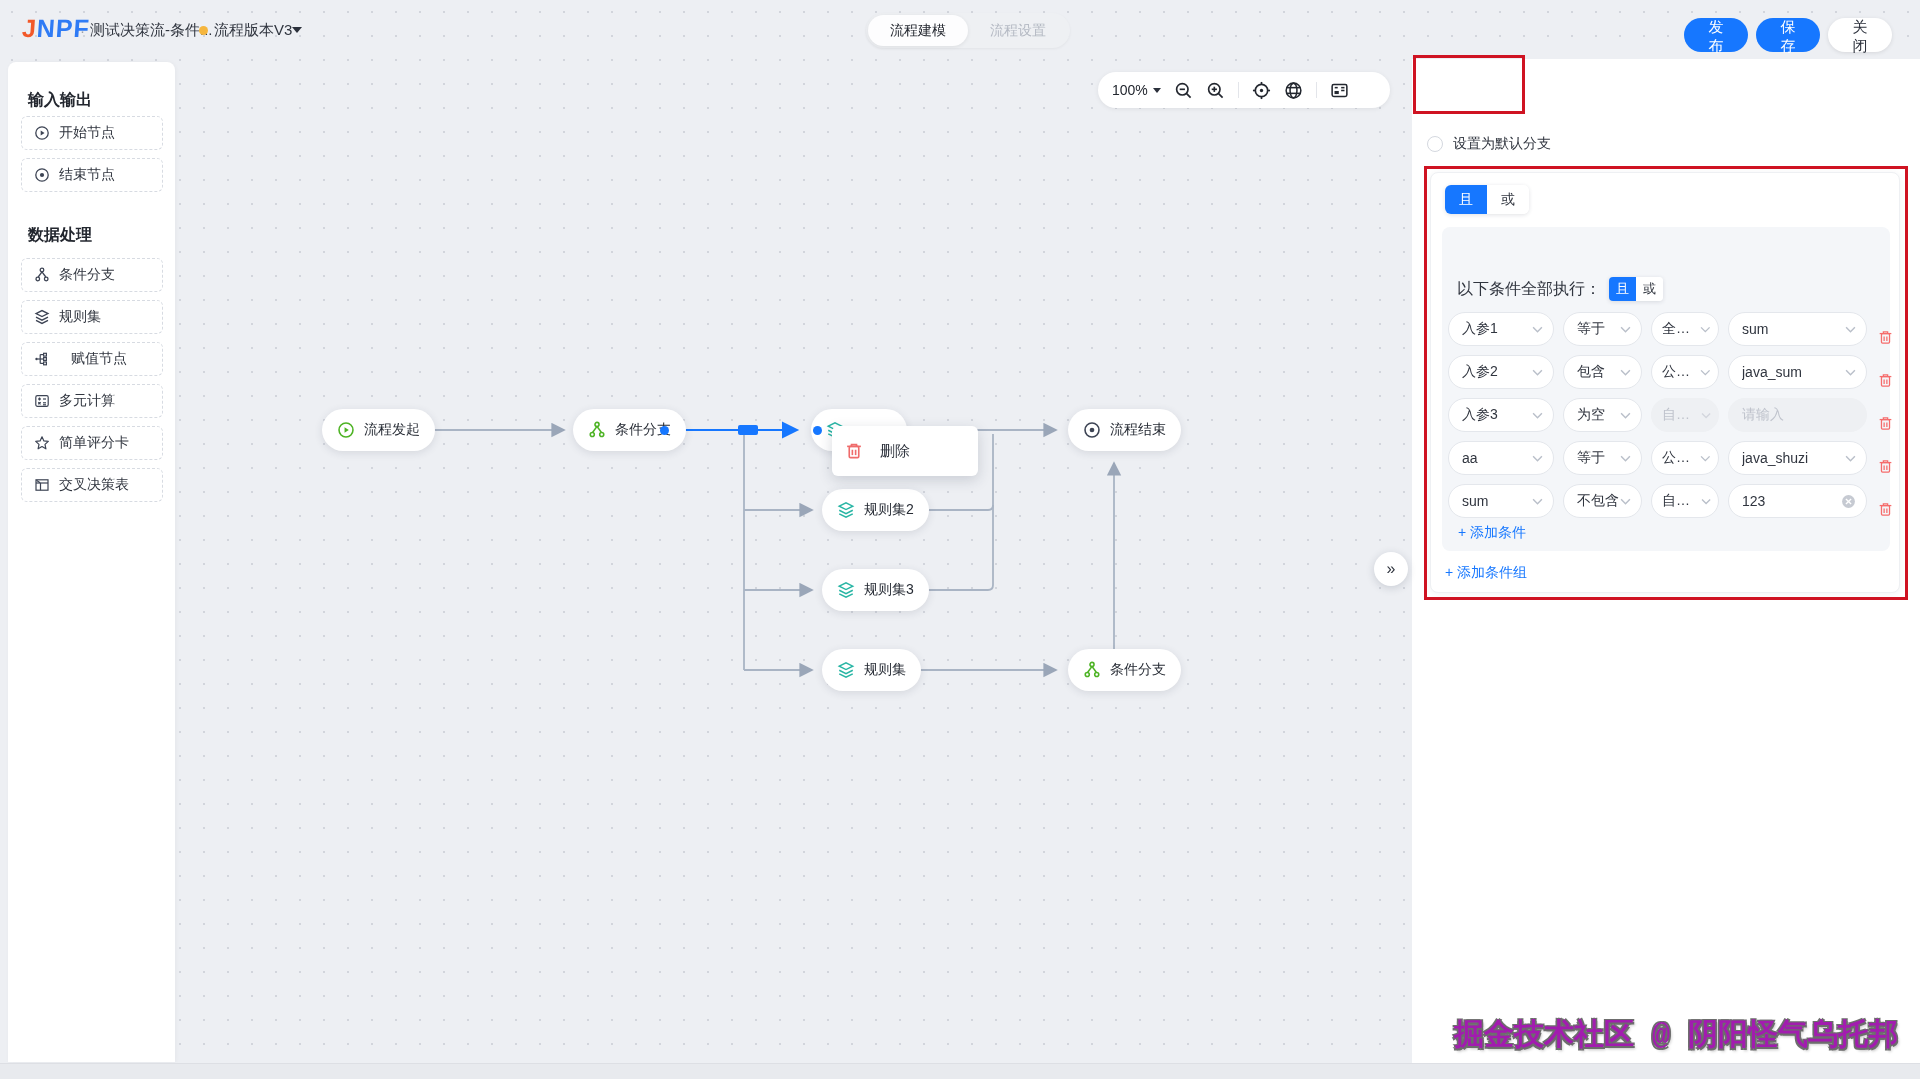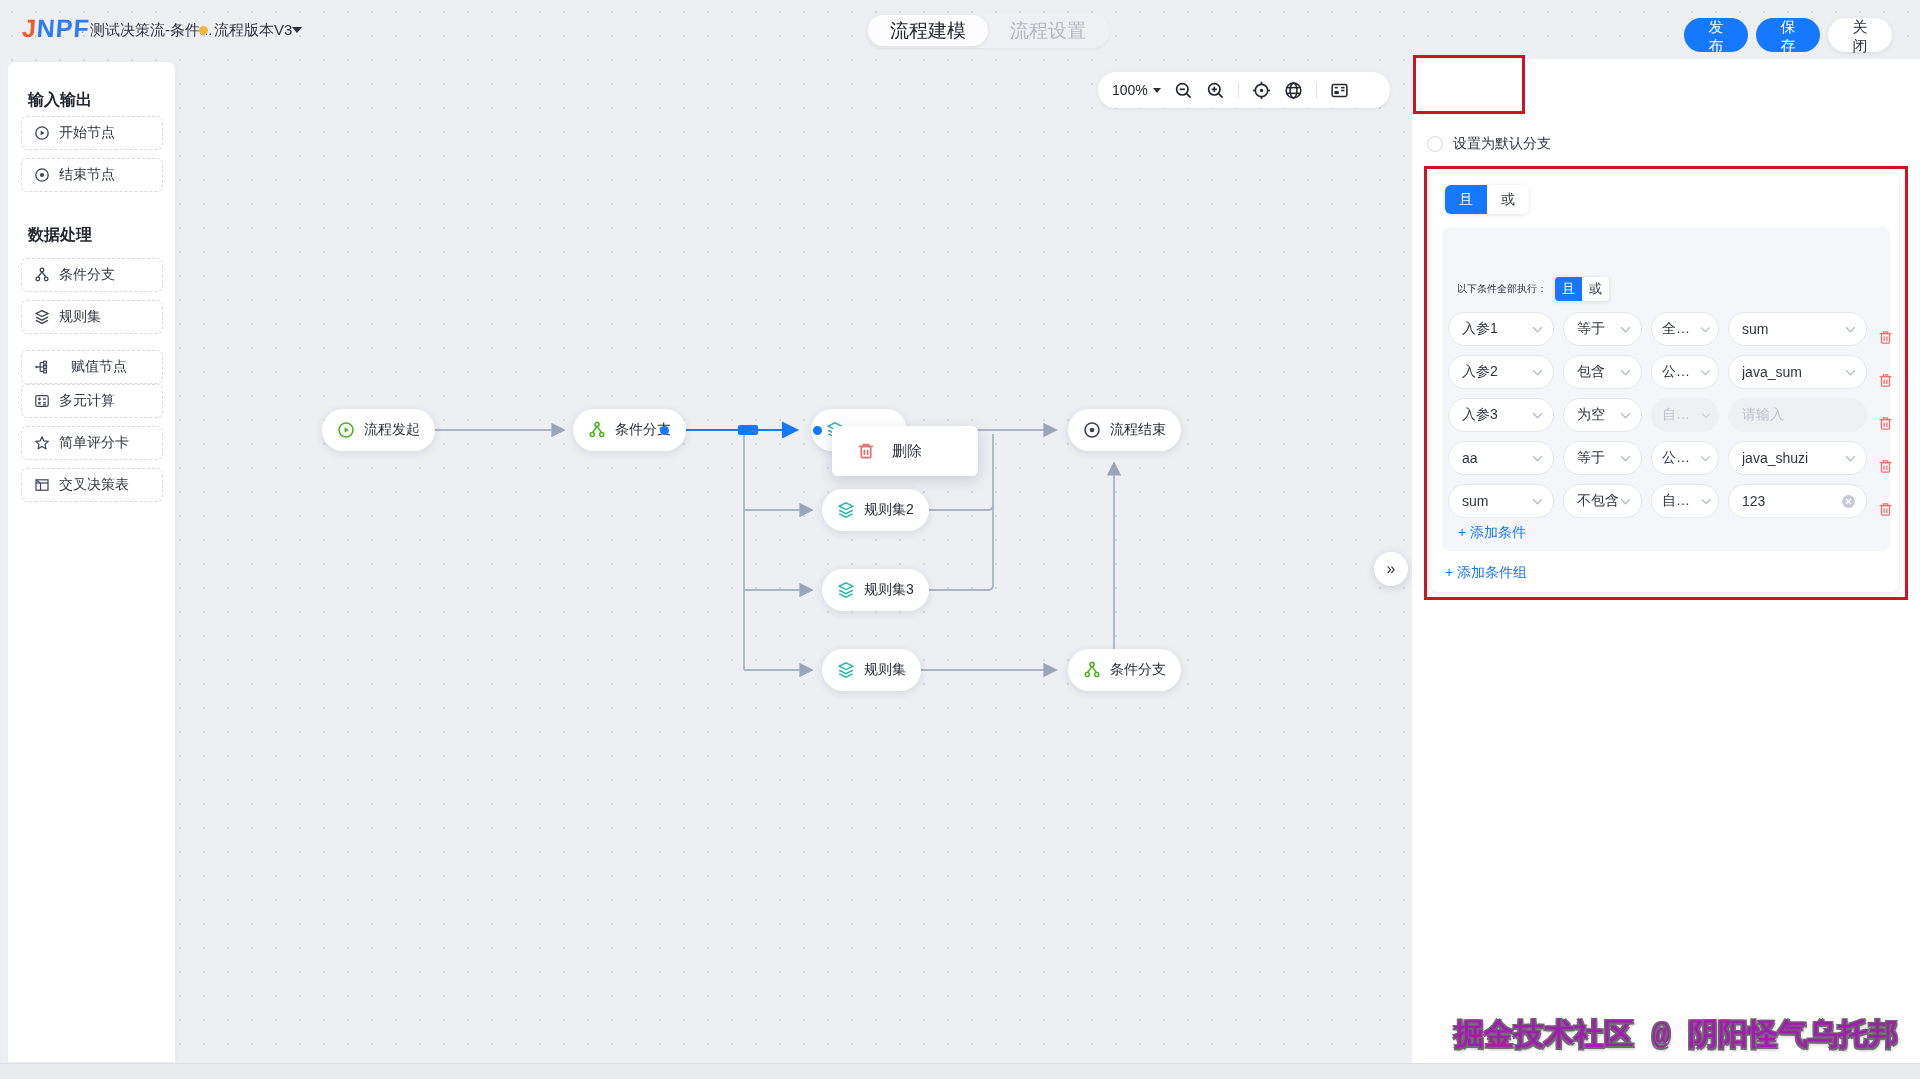--- a/index.html
+++ b/index.html
@@ -15,21 +15,21 @@
   .abs { position:absolute; }
   .logo { left:22px; top:14px; font-size:25px; font-weight:bold; letter-spacing:1px; transform:skewX(-4deg); }
   .logo .j { color:#f2592a; } .logo .npf { color:#2f7bf5; }
   .logo-sep { left:80px; top:22px; color:#9aa0ab; font-size:15px; }
   .doc-title { left:90px; top:21px; font-size:15px; color:#30353f; }
   .version-dot { left:199px; top:26px; width:9px; height:9px; border-radius:50%; background:#f5b63e; }
   .version { left:214px; top:21px; font-size:15px; color:#30353f; }
   .caret-down { width:0; height:0; border-left:5px solid transparent; border-right:5px solid transparent; border-top:6px solid #2b303b; }
   .version-caret { left:292px; top:27px; }
   .top-tabs { left:866px; top:13px; height:35px; background:#eef0f3; border-radius:18px; display:flex; align-items:center; padding:2px; z-index:10; box-shadow:0 1px 3px rgba(0,0,0,.05); }
-  .top-tab { height:31px; border-radius:16px; padding:0 22px; display:flex; align-items:center; font-size:19px; cursor:pointer; }
+  .top-tab { height:31px; border-radius:16px; padding:0 22px; display:flex; align-items:center; font-size:14px; cursor:pointer; }
   .top-tab.active { background:#fdfdfe; color:#23272f; box-shadow:0 1px 4px rgba(0,0,0,.08); }
   .top-tab.inactive { color:#b4b9c3; }
   .top-btn { top:18px; height:34px; border-radius:17px; border:none; font-size:15px; padding:0 18px; cursor:pointer; z-index:10; position:absolute; font-family:Liberation Mono, monospace; }
   .btn-blue { background:#1677ff; color:#fff; }
   .btn-publish { left:1684px; width:64px; }
   .btn-save { left:1756px; width:64px; }
   .btn-close { left:1828px; width:64px; background:#fff; color:#2b303b; box-shadow:0 1px 4px rgba(0,0,0,.10); }
 
   
   .sidebar { left:8px; top:62px; width:167px; height:1000px; background:#fff; border-radius:8px 8px 0 0; z-index:10; box-shadow:1px 0 4px rgba(0,0,0,.04); }
@@ -41,21 +41,21 @@
   .toolbar { left:1098px; top:72px; width:292px; height:36px; background:#fff; border-radius:18px; z-index:10; display:flex; align-items:center; padding:0 14px; gap:13px; box-shadow:0 1px 5px rgba(0,0,0,.07); }
   .zoom-level { font-size:14px; color:#23272f; display:flex; align-items:center; gap:5px; cursor:pointer; }
   .zoom-level .caret-down { border-top-width:5px; border-left-width:4px; border-right-width:4px; }
   .tool-divider { width:1px; height:16px; background:#e3e5ea; }
   .tool-icon { display:flex; align-items:center; cursor:pointer; }
 
   
   .flow-svg { left:0; top:0; z-index:1; }
   .node { position:absolute; height:42px; background:#fff; border-radius:21px; box-shadow:0 2px 8px rgba(40,50,70,.12); display:flex; align-items:center; gap:9px; padding:0 15px; font-size:14px; color:#262b34; z-index:2; white-space:nowrap; }
   .node-dot { position:absolute; width:9px; height:9px; border-radius:50%; background:#1677ff; z-index:4; }
-  .ctx-menu { left:832px; top:426px; width:146px; height:50px; background:#fff; border-radius:6px; box-shadow:0 4px 14px rgba(40,50,70,.18); z-index:5; display:flex; align-items:center; gap:16px; padding:0 24px; cursor:pointer; }
+  .ctx-menu { left:832px; top:426px; width:146px; height:50px; background:#fff; border-radius:6px; box-shadow:0 4px 14px rgba(40,50,70,.18); z-index:5; display:flex; align-items:center; gap:16px; padding:0 12px; cursor:pointer; }
   .ctx-menu span { font-size:15px; color:#30353f; }
   .collapse-btn { left:1374px; top:552px; width:34px; height:34px; border-radius:50%; background:#fff; box-shadow:0 2px 8px rgba(40,50,70,.18); z-index:9; display:flex; align-items:center; justify-content:center; font-size:16px; color:#30353f; cursor:pointer; }
 
   
   .panel { left:1412px; top:59px; width:508px; height:1004px; background:#fff; z-index:8; }
   .panel-header { position:absolute; left:0; top:0; width:508px; height:59px; background:#f5f6f8; border-bottom:1px solid #ebedf1; }
   .panel-title-wrap { position:absolute; left:14px; top:17px; display:flex; align-items:center; gap:8px; }
   .title-caret { width:1.5px; height:20px; background:#3a3f49; }
   .panel-title { font-size:17px; font-weight:bold; color:#23272f; }
   .code { position:absolute; right:16px; top:20px; font-size:14px; color:#8a909b; }
@@ -67,21 +67,21 @@
   .seg { position:absolute; display:flex; border-radius:6px; overflow:hidden; box-shadow:0 1px 4px rgba(40,50,70,.14); }
   .seg-big { left:14px; top:12px; }
   .seg-big .seg-item { width:42px; height:29px; font-size:14px; }
   .seg-item { display:flex; align-items:center; justify-content:center; cursor:pointer; background:#fff; color:#30353f; }
   .seg-item.on { background:#1677ff; color:#fff; }
   .group-card { position:absolute; left:11px; top:54px; width:448px; height:324px; background:#f4f6f9; border-radius:8px; }
   .group-head { position:absolute; left:0; top:0; width:100%; height:39px; border-bottom:1px solid #e7eaef; display:flex; align-items:center; justify-content:space-between; padding:0 16px 0 15px; }
   .group-title { font-size:15px; color:#23272f; }
   .group-close { cursor:pointer; display:flex; }
   .exec-row { position:absolute; left:15px; top:50px; display:flex; align-items:center; gap:8px; }
-  .exec-label { font-size:10px; color:#30353f; }
+  .exec-label { font-size:16px; color:#30353f; }
   .seg-small .seg-item { width:27px; height:24px; font-size:13px; }
   .seg-small { position:static; border-radius:4px; }
   .cond-rows { position:absolute; left:6px; top:85px; width:436px; }
   .cond-row { position:absolute; left:0; display:flex; align-items:flex-end; }
   .sel { height:34px; background:#fff; border:1px solid #e4e7ec; border-radius:17px; display:flex; align-items:center; justify-content:space-between; padding:0 10px 0 13px; font-size:14px; color:#30353f; cursor:pointer; }
   .sel span { overflow:hidden; text-overflow:ellipsis; white-space:nowrap; }
   .sel.disabled { background:#eef0f3; border-color:#eef0f3; color:#bfc3cc; cursor:not-allowed; }
   .c1 { width:106px; margin-right:9px; }
   .c2 { width:79px;  margin-right:9px; }
   .c3 { width:68px;  margin-right:9px; padding:0 7px 0 10px; }
@@ -275,21 +275,21 @@
   <div class="side-item" style="top:238px;">
     <svg width="16" height="16" viewBox="0 0 16 16">
         <g stroke="#3d4454" stroke-width="1.3" fill="none">
           <path d="M2,4.6 L8,1.6 L14,4.6 L8,7.6 Z"></path>
           <path d="M2,8.2 L8,11.2 L14,8.2"></path>
           <path d="M2,11.4 L8,14.4 L14,11.4"></path>
         </g>
       </svg>
     <span>规则集</span>
   </div>
-  <div class="side-item" style="top:288px;gap:21px;">
+  <div class="side-item" style="top:280px;gap:21px;">
     <svg width="16" height="16" viewBox="0 0 16 16">
         <g stroke="#3d4454" stroke-width="1.2" fill="none">
           <circle cx="2.6" cy="8" r="1.3" fill="#3d4454" stroke="none"></circle>
           <path d="M3.9,8 H6.2"></path>
           <path d="M6.2,3.6 V12.4"></path>
           <path d="M6.2,3.6 H9.4"></path>
           <path d="M6.2,8 H9.4"></path>
           <path d="M6.2,12.4 H9.4"></path>
           <rect x="9.6" y="2.3" width="2.8" height="2.8"></rect>
           <rect x="9.6" y="6.6" width="2.8" height="2.8"></rect>

